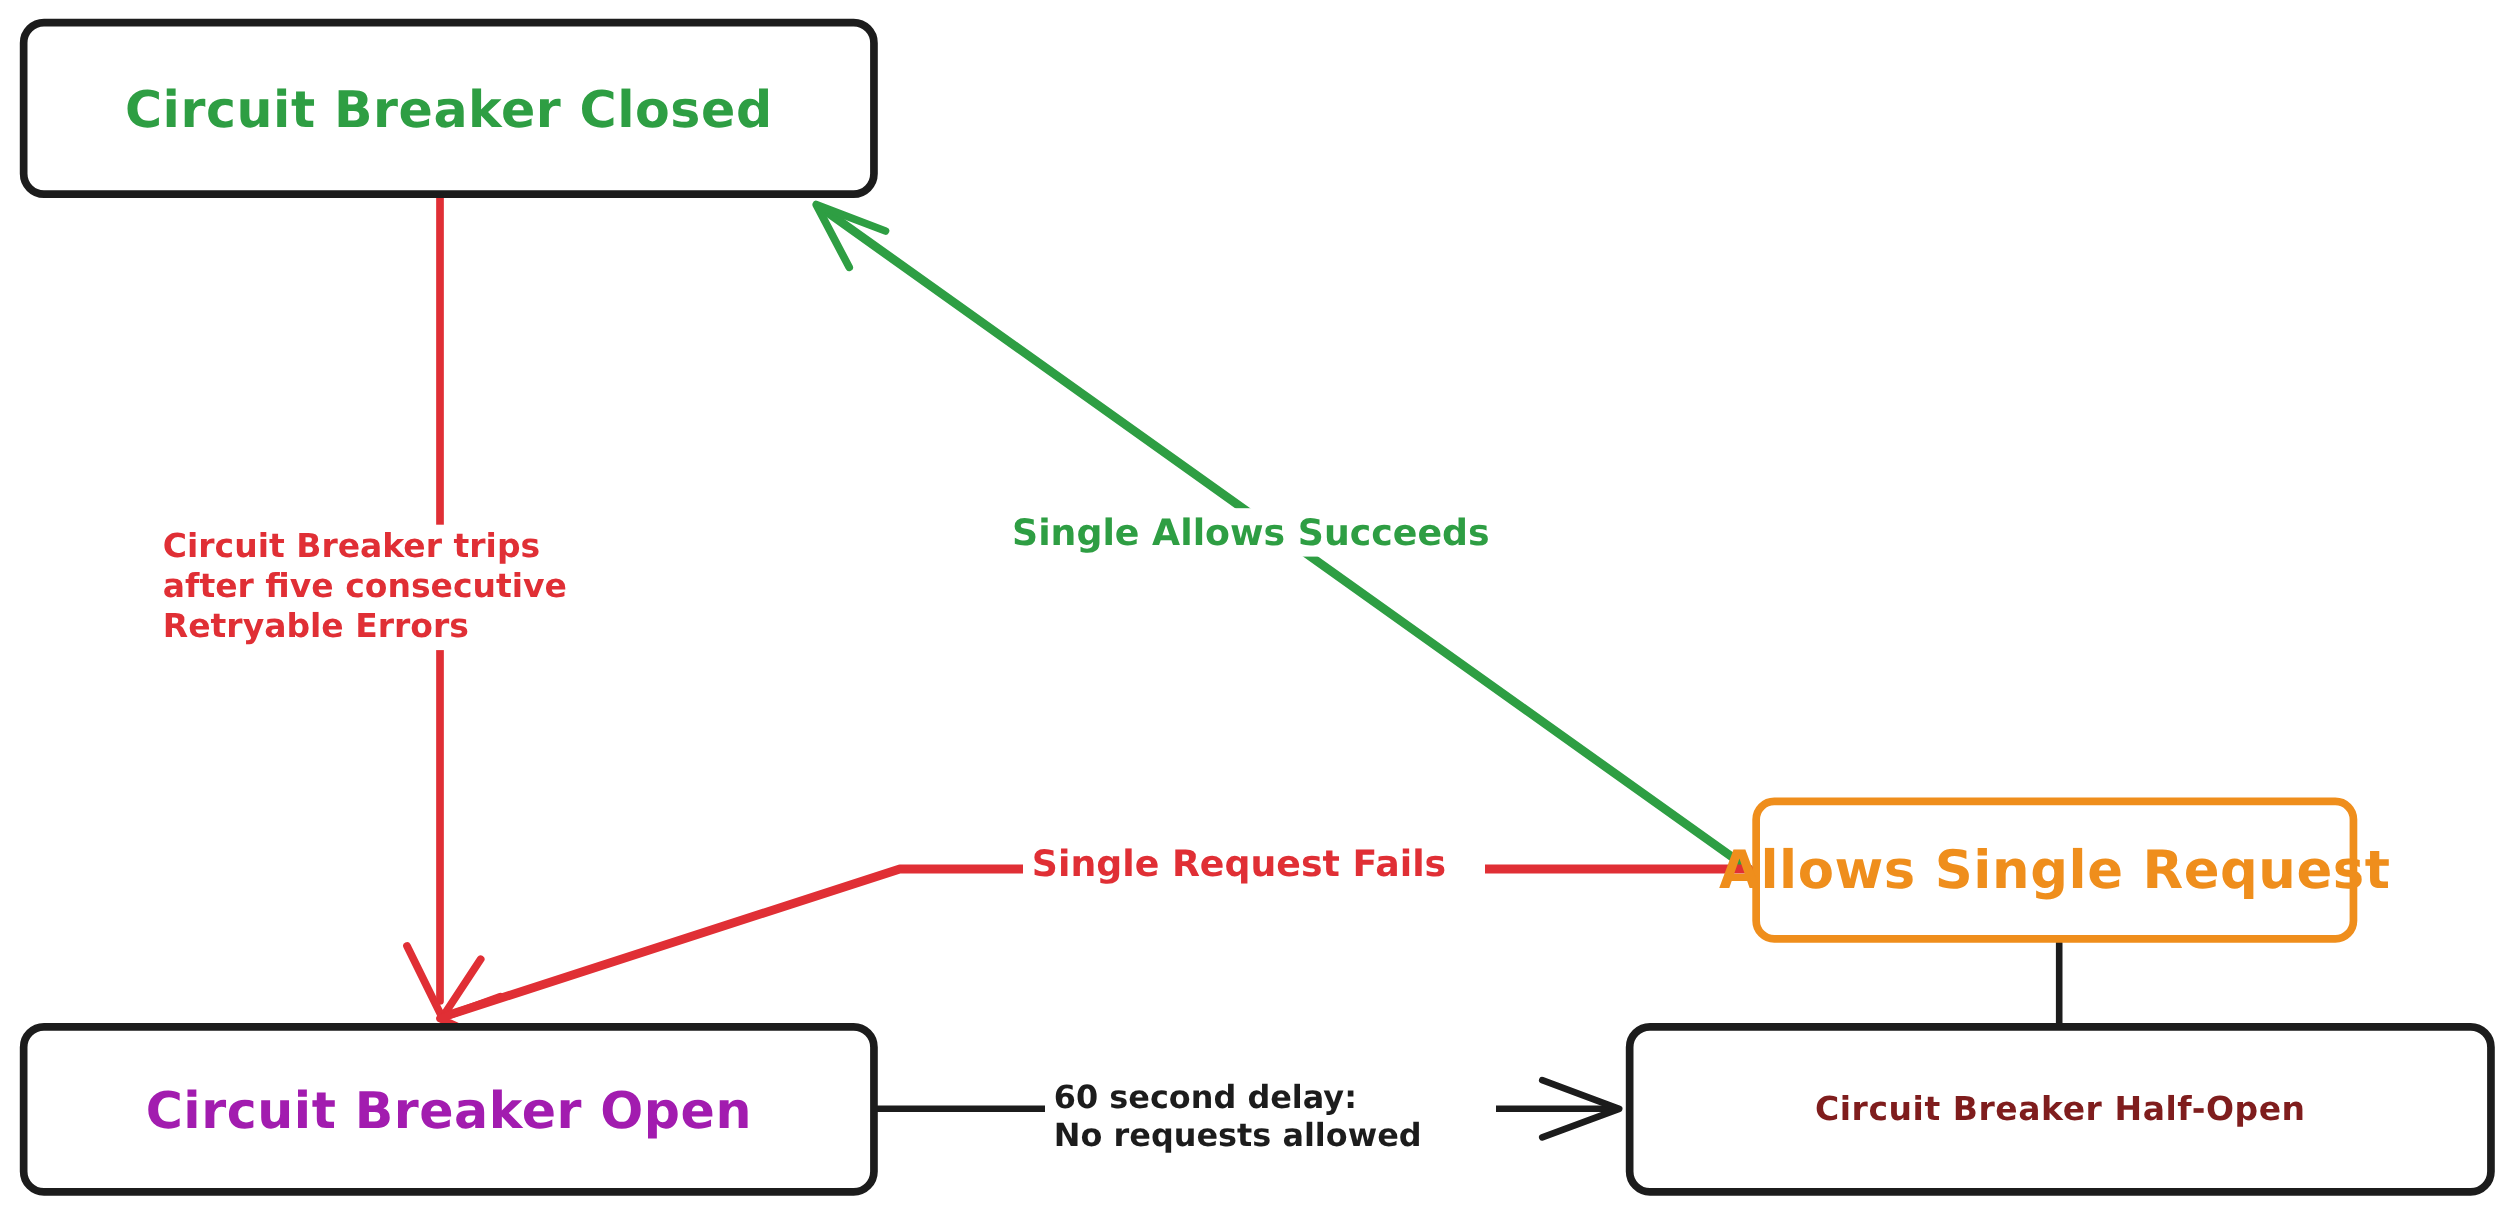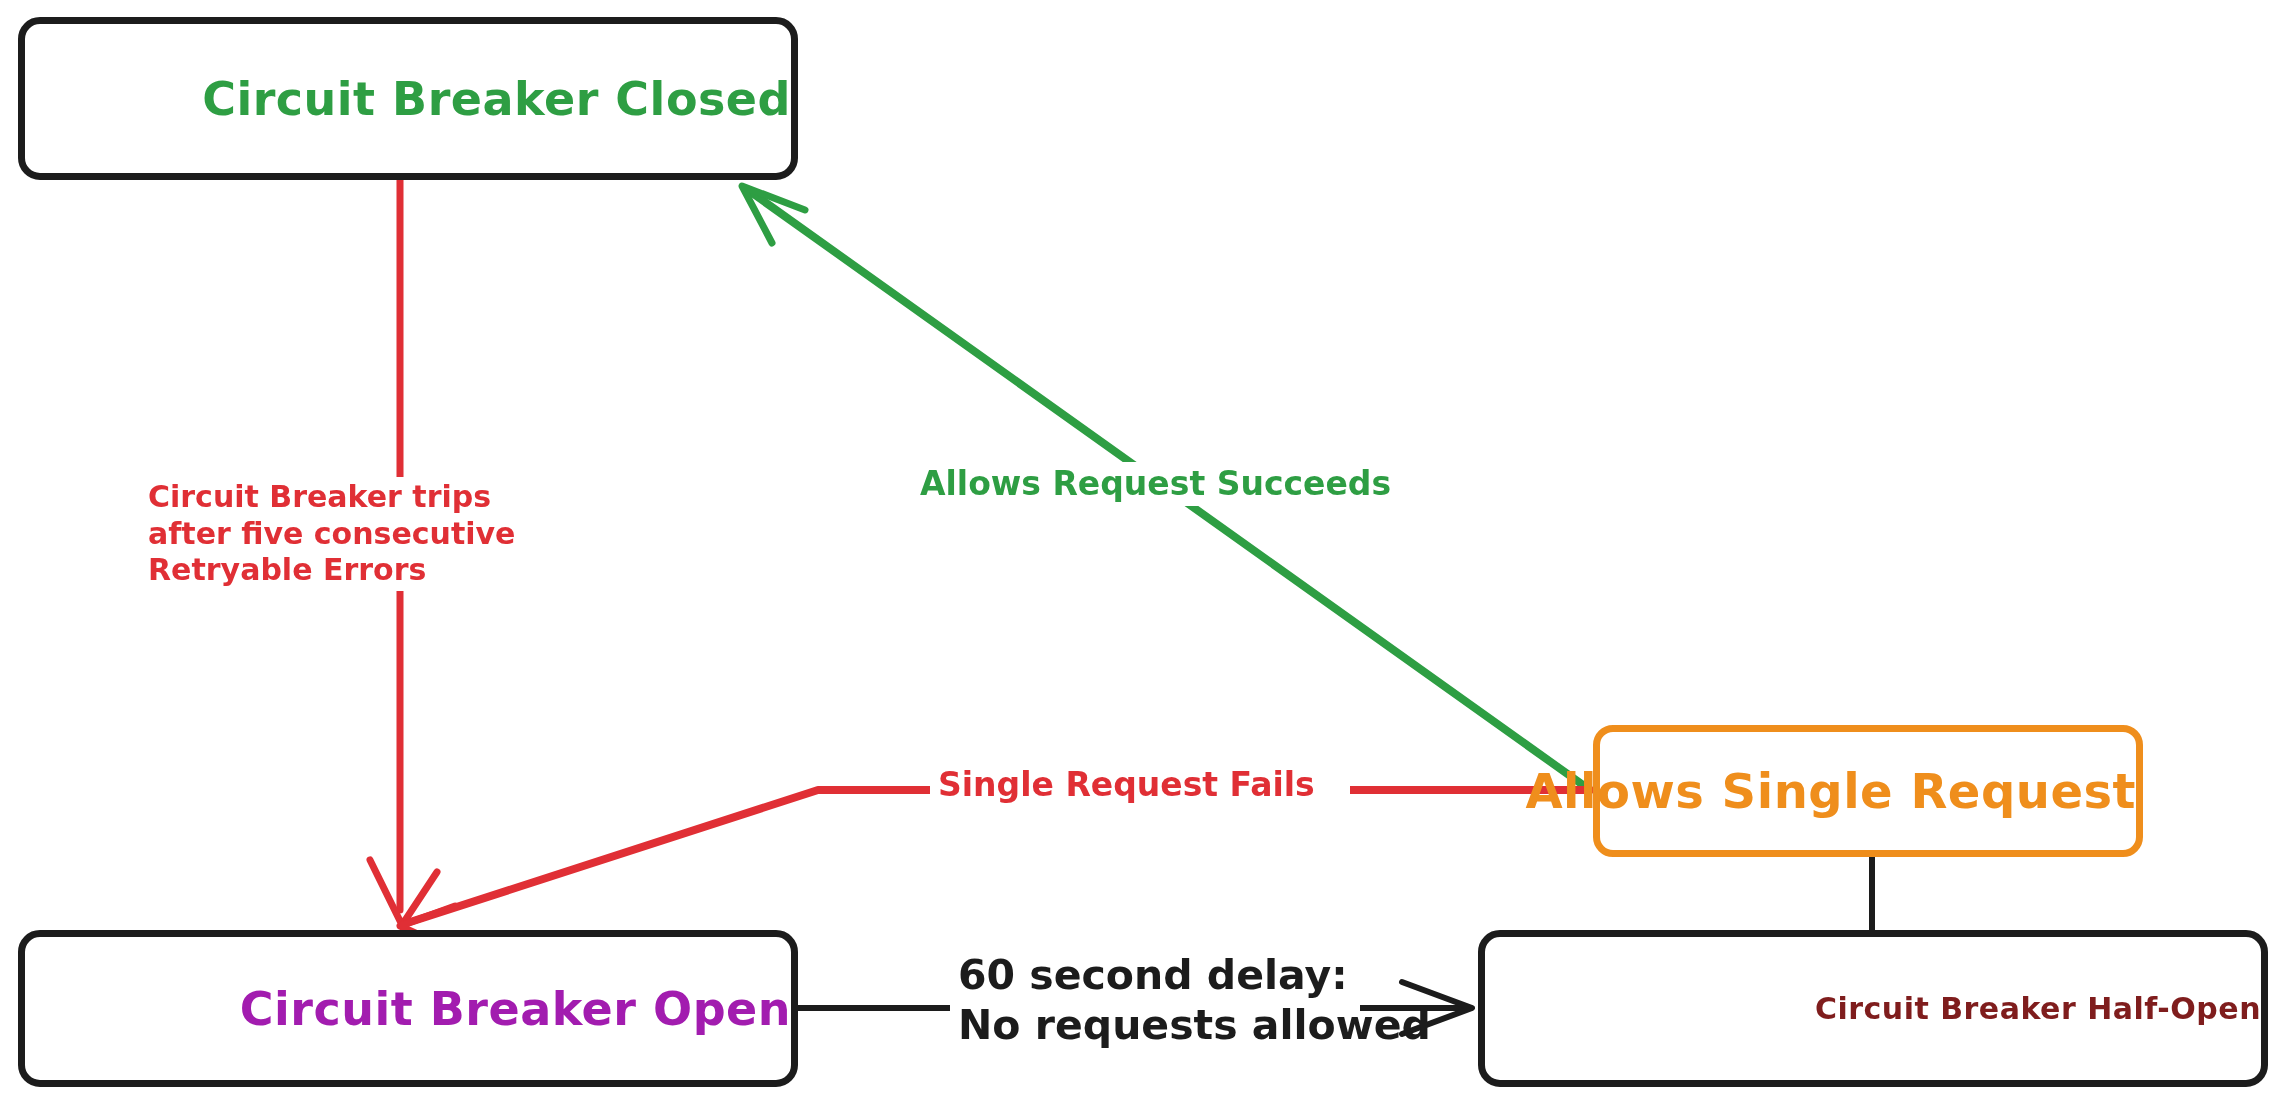--- a/index.html
+++ b/index.html
@@ -25,21 +25,21 @@
     width: 2272px;
     height: 1107px;
   }
   .node {
     position: absolute;
     box-sizing: border-box;
     background: #ffffff;
     border-radius: 22px;
     display: flex;
     align-items: center;
-    justify-content: flex-end;
+    justify-content: center;
     z-index: 3;
   }
   .node-black {
     border: 7px solid #1c1c1c;
   }
   .node-orange {
     border: 7px solid #ef8e1c;
     border-radius: 20px;
   }
   .node-label {
@@ -117,24 +117,24 @@
   }
   #label-fails {
     left: 930px;
     top: 763px;
     width: 420px;
     color: #e02f35;
     font-size: 33px;
   }
   #label-delay {
     left: 950px;
-    top: 948px;
+    top: 978px;
     width: 410px;
     color: #1c1c1c;
-    font-size: 41px;
+    font-size: 29px;
   }
 </style>
 </head>
 <body>
 
 <div id="diagram-root">
 
   <svg id="edge-layer" viewBox="0 0 2272 1107" width="2272" height="1107" xmlns="http://www.w3.org/2000/svg">
 
     <g>
@@ -175,20 +175,20 @@
   </div>
 
   <div class="node node-orange" id="node-allows-single">
     <span class="node-label">Allows Single Request</span>
   </div>
 
   <div class="edge-label" id="label-trips">Circuit Breaker trips
 after five consecutive
 Retryable Errors</div>
 
-  <div class="edge-label" id="label-succeeds">Allows Request Succeeds</div>
+  <div class="edge-label" id="label-succeeds">Single Allows Succeeds</div>
 
   <div class="edge-label" id="label-fails">Single Request Fails</div>
 
   <div class="edge-label" id="label-delay">60 second delay:
 No requests allowed</div>
 
 </div>
 
 </body></html>

